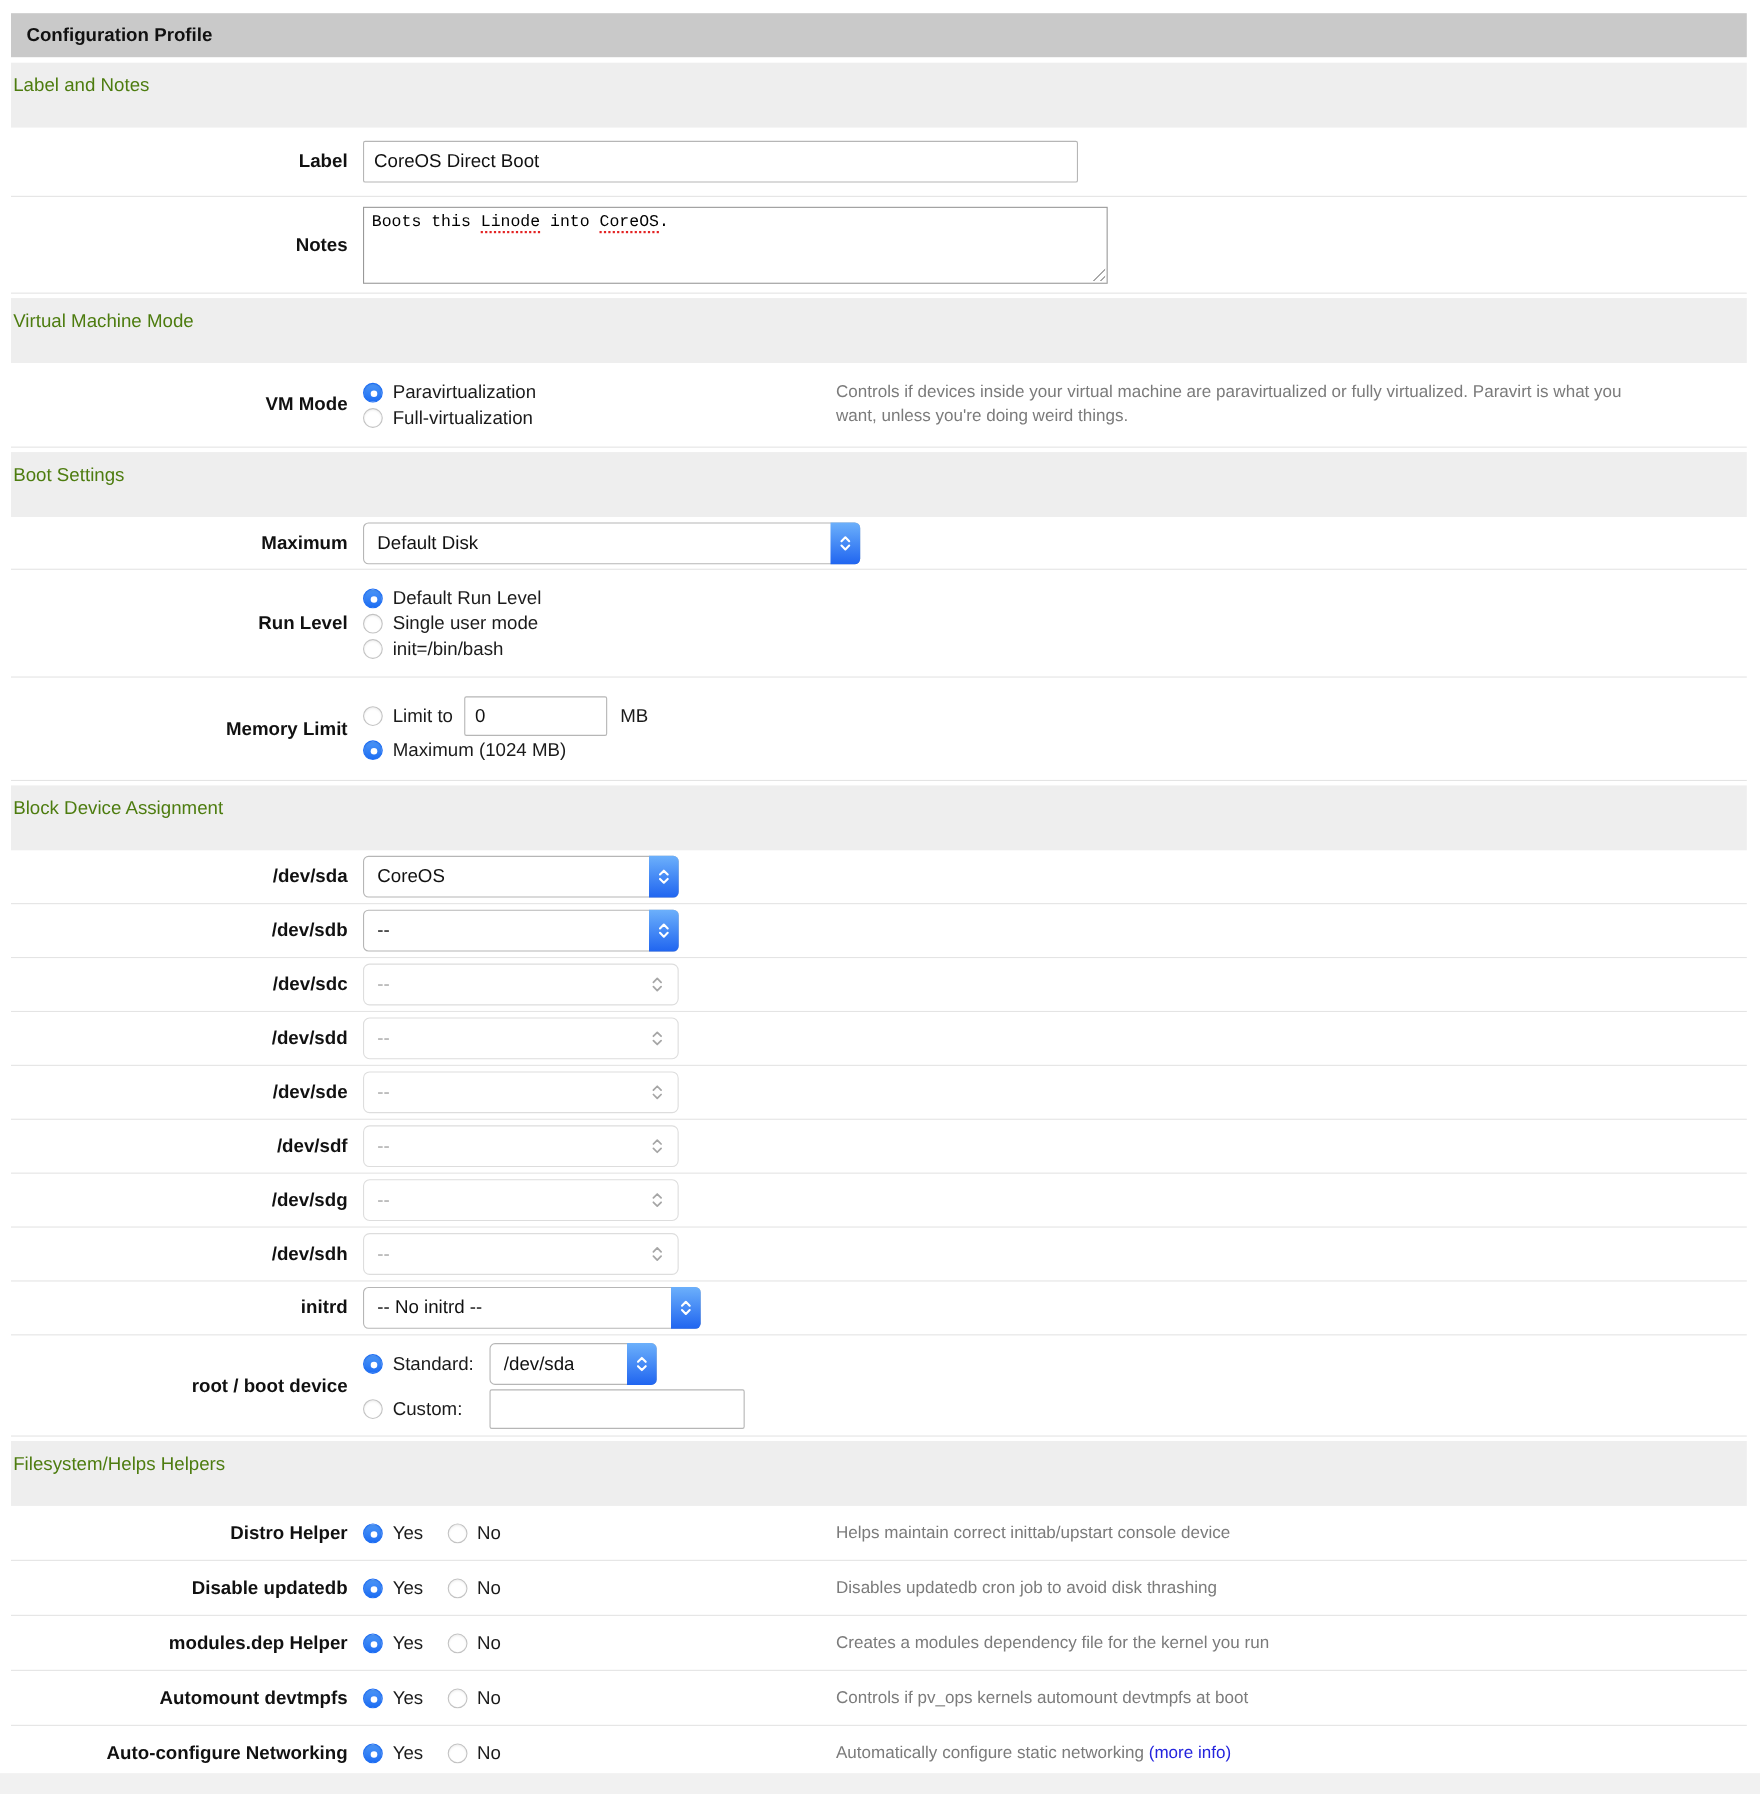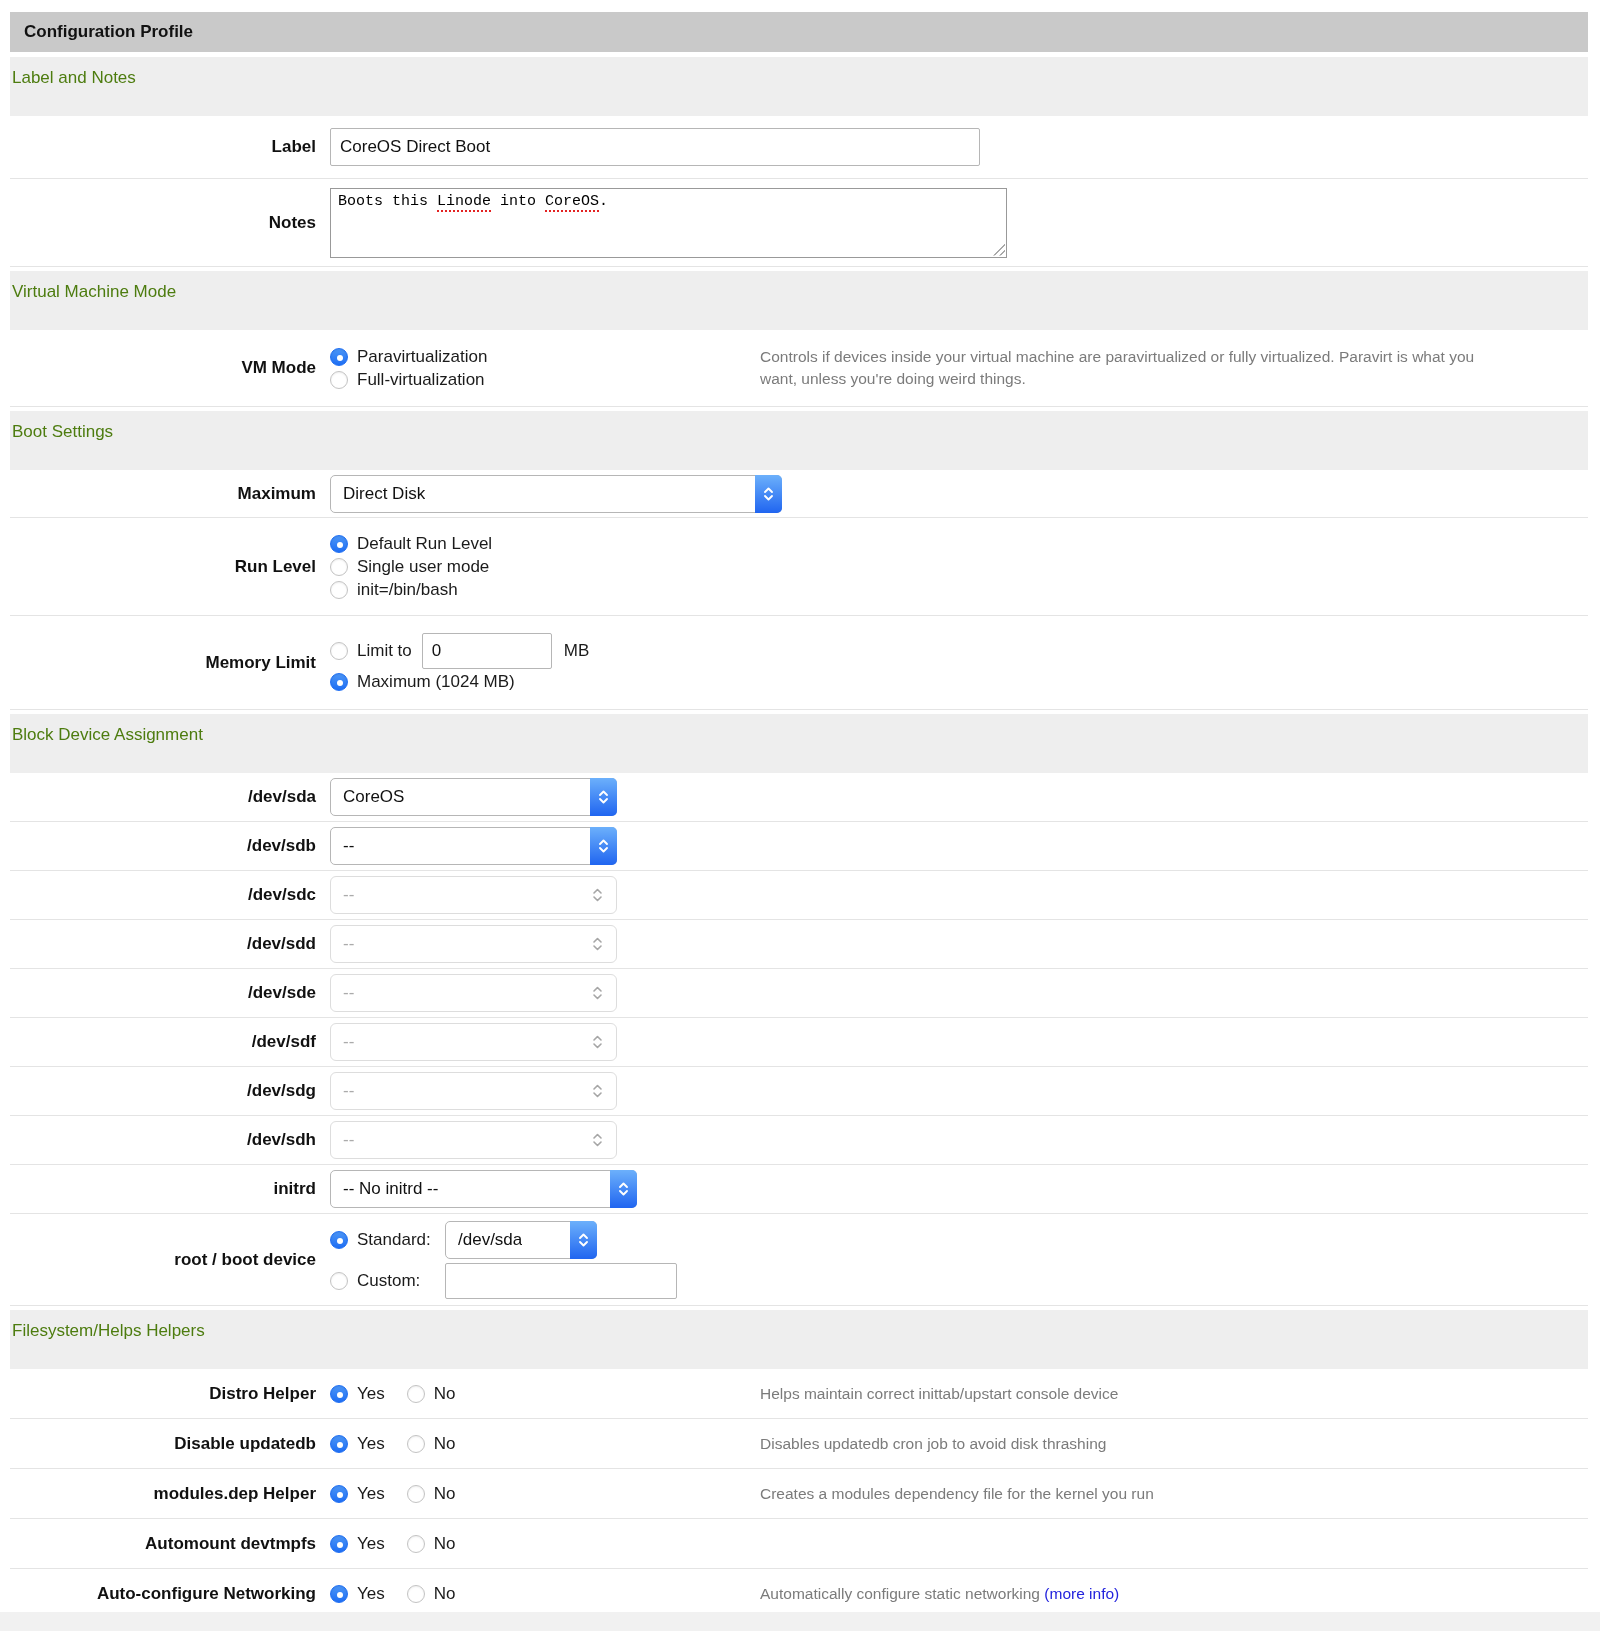--- a/index.html
+++ b/index.html
@@ -164,21 +164,21 @@
     </div>
     <div class="row-help" style="max-width:740px">Controls if devices inside your virtual machine are paravirtualized or fully virtualized. Paravirt is what you want, unless you're doing weird things.</div>
   </div>
 
   <div class="section-bar">Boot Settings</div>
 
   <div class="row row-kernel">
     <div class="row-label">Maximum</div>
     <div class="row-field" style="width:470px">
       <div class="select w-kernel">
-        <span class="sel-value">Direct Disk</span>
+        <span class="sel-value">Default Disk</span>
         <span class="spin">
           <svg class="chev" width="11" height="16" viewBox="0 0 11 16">
               <path d="M2 6 L5.5 2.5 L9 6" fill="none" stroke="currentColor" stroke-width="1.9" stroke-linecap="round" stroke-linejoin="round"></path>
               <path d="M2 10 L5.5 13.5 L9 10" fill="none" stroke="currentColor" stroke-width="1.9" stroke-linecap="round" stroke-linejoin="round"></path>
             </svg>
         </span>
       </div>
     </div>
   </div>
 
@@ -421,20 +421,21 @@
   <div class="row row-helper">
     <div class="row-label">Automount devtmpfs</div>
     <div class="row-field">
       <div class="yn">
         <span class="radio checked"></span>
         <span class="yn-text">Yes</span>
         <span class="radio"></span>
         <span class="yn-text">No</span>
       </div>
     </div>
+    <div class="row-help">Controls if pv_ops kernels automount devtmpfs at boot</div>
   </div>
 
   <div class="row row-helper">
     <div class="row-label">Auto-configure Networking</div>
     <div class="row-field">
       <div class="yn">
         <span class="radio checked"></span>
         <span class="yn-text">Yes</span>
         <span class="radio"></span>
         <span class="yn-text">No</span>

